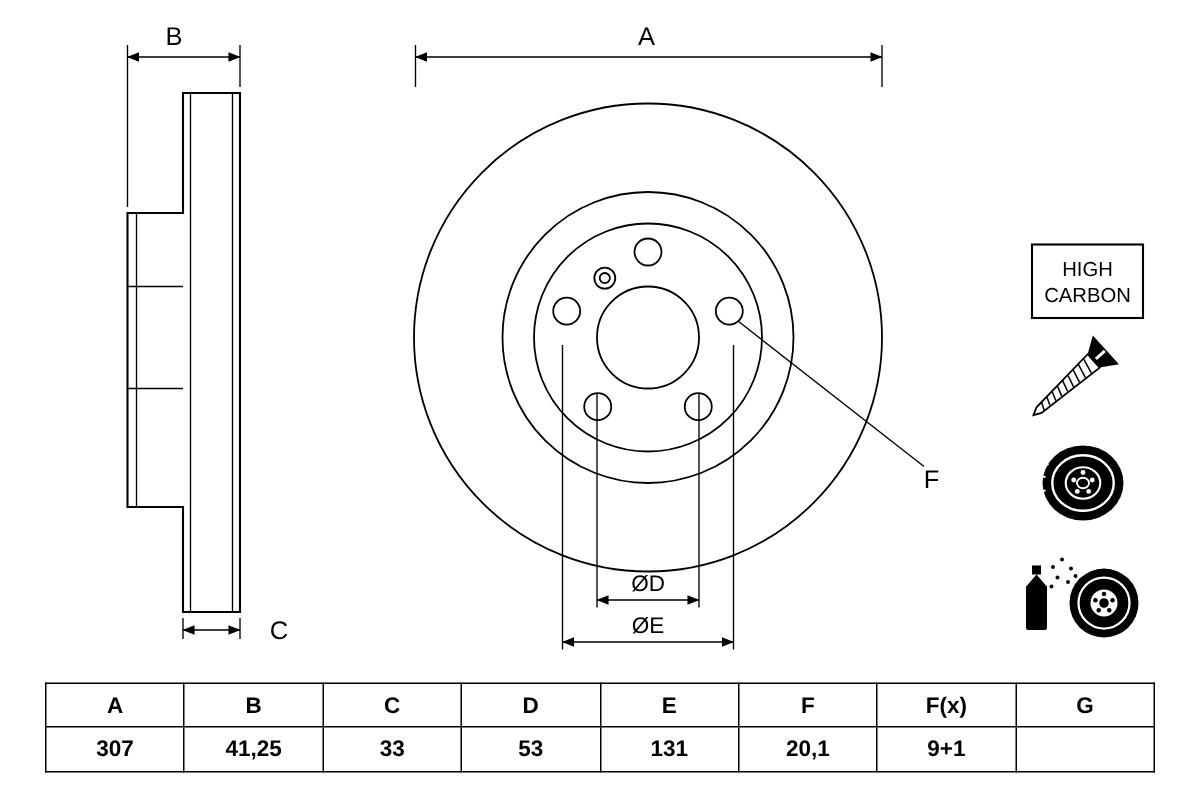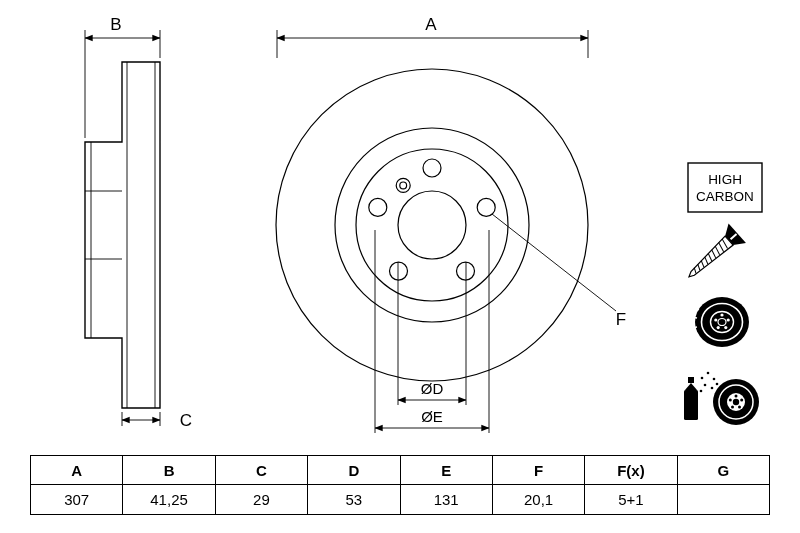--- a/index.html
+++ b/index.html
@@ -18,21 +18,21 @@
   .circle{fill:none;stroke:#000;stroke-width:1.2;}
   #spec-table{
     position:absolute;left:30px;top:455px;width:740px;
     border-collapse:collapse;table-layout:fixed;
   }
   #spec-table th,#spec-table td{
     border:1px solid #000;text-align:center;vertical-align:middle;
     font-size:15px;
   }
   #spec-table th{font-weight:bold;height:26px;}
-  #spec-table td{height:27px;font-weight:normal;}
+  #spec-table td{height:27px;font-weight:bold;}
 </style>
 </head>
 <body>
 
 <svg id="drawing" width="800" height="455" viewBox="0 0 800 455" xmlns="http://www.w3.org/2000/svg">
   <defs>
     <marker id="arr" viewBox="0 0 10 10" refX="9.5" refY="5" markerWidth="9" markerHeight="9" orient="auto-start-reverse">
       <path d="M0,1 L10,5 L0,9 Z" fill="#000"></path>
     </marker>
   </defs>
@@ -186,21 +186,21 @@
       <th>E</th>
       <th>F</th>
       <th>F(x)</th>
       <th>G</th>
     </tr>
   </thead>
   <tbody>
     <tr>
       <td>307</td>
       <td>41,25</td>
-      <td>29</td>
+      <td>33</td>
       <td>53</td>
       <td>131</td>
       <td>20,1</td>
-      <td>5+1</td>
+      <td>9+1</td>
       <td></td>
     </tr>
   </tbody>
 </table>
 
 </body></html>

